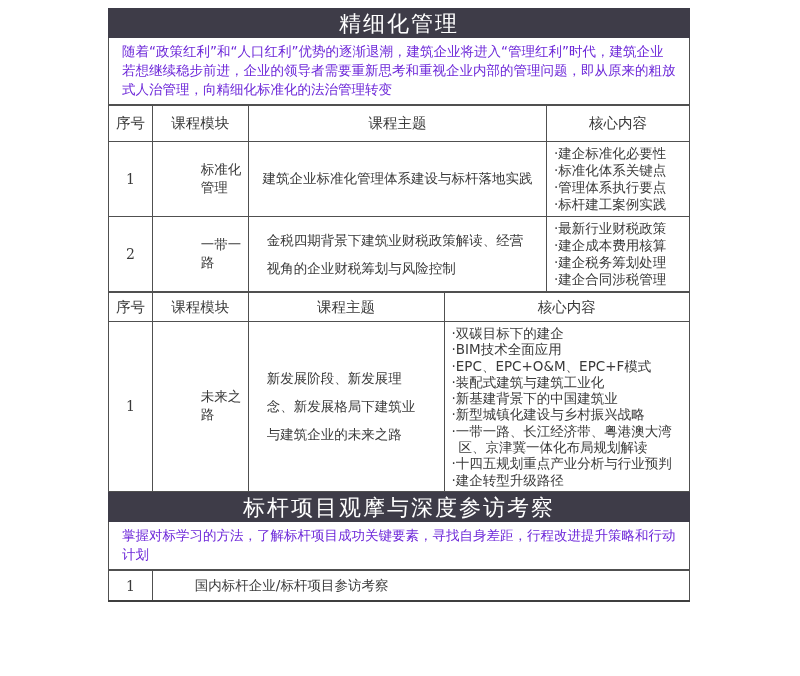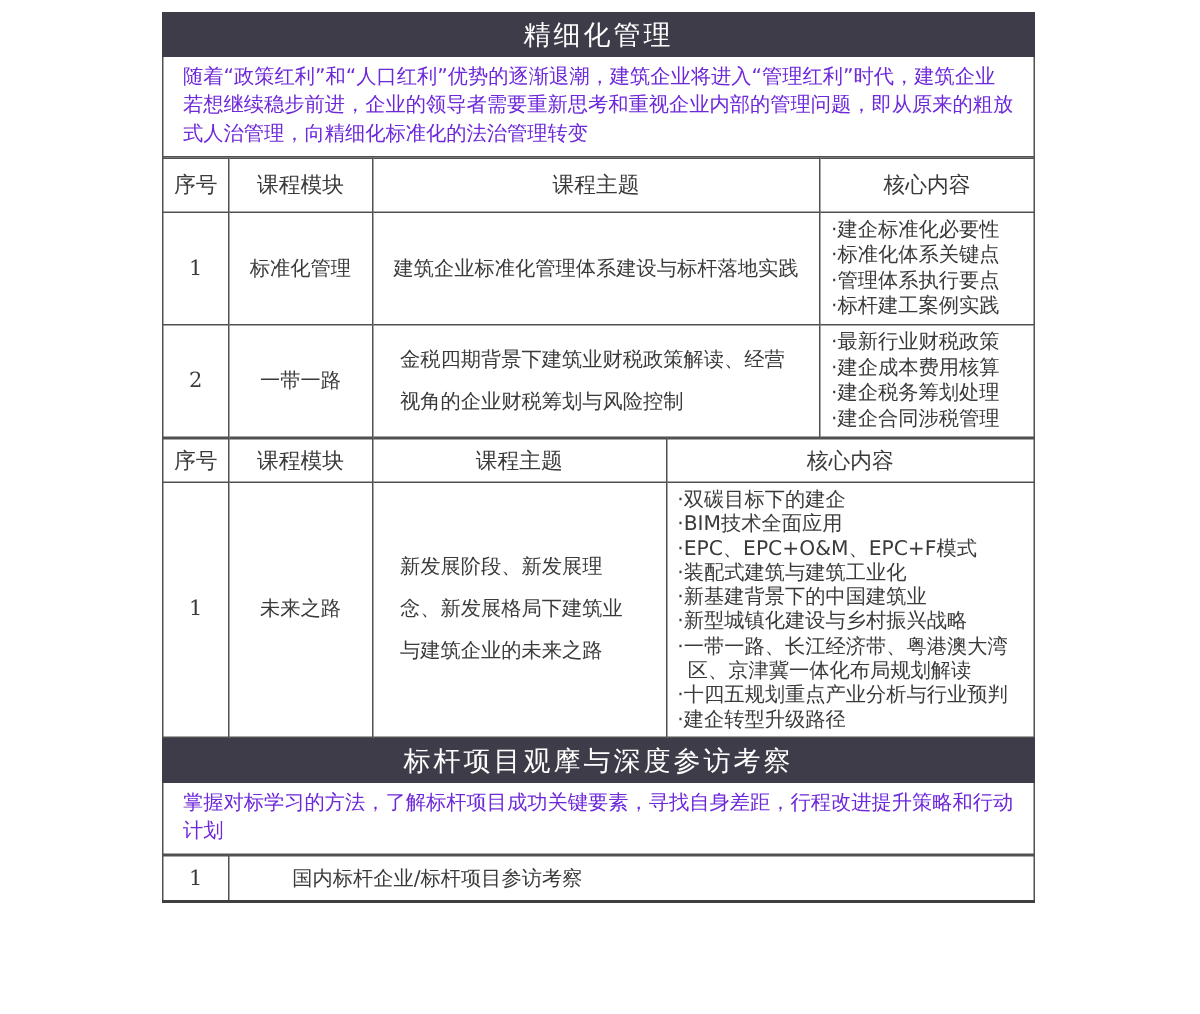--- a/index.html
+++ b/index.html
@@ -5,40 +5,40 @@
   html,body{margin:0;padding:0;}
   body{
     width:800px;height:676px;position:relative;background:#ffffff;
     font-family:"DejaVu Sans","Liberation Sans",sans-serif;
     color:#3a3a3a;
   }
   .wrap{position:absolute;left:108px;top:8px;width:582px;}
   .bar{
     background:#3e3c48;color:#ffffff;text-align:center;
     font-family:"DejaVu Serif","Liberation Serif",serif;
-    font-size:18px;height:30px;line-height:30px;letter-spacing:2px;
+    font-size:22px;height:30px;line-height:30px;letter-spacing:2px;
     border:1px solid #3e3c48;box-sizing:border-box;
   }
   .intro{
     border:1px solid #505050;border-top:none;box-sizing:border-box;
     color:#6d28d9;font-size:13.5px;line-height:19px;
     padding:4px 13px 5px 13px;text-align:left;
   }
   table{width:100%;border-collapse:collapse;table-layout:fixed;}
   td,th{
     border:1px solid #505050;box-sizing:border-box;
     font-size:13.5px;color:#3a3a3a;vertical-align:middle;
     font-weight:normal;padding:0;
   }
   th{font-size:14.5px;height:36px;margin-top:24px;}
   .no-cell{
     text-align:center;
     font-family:"DejaVu Serif","Liberation Serif",serif;font-size:14px;
   }
-  .module-cell{text-align:center;}
+  .module-cell{text-align:left;padding-left:48px;}
   .theme-cell{text-align:left;padding:6px 18px;line-height:28px;}
   .theme-center{text-align:center;line-height:normal;padding:6px 10px;}
   .core-cell{text-align:left;padding:3px 4px 3px 7px;}
   .core-line{line-height:17px;padding-left:7px;text-indent:-7px;}
   .t2 .core-line{line-height:16.3px;}
   .t1 .c-no{width:7.55%}.t1 .c-module{width:16.5%}.t1 .c-theme{width:51.35%}.t1 .c-core{width:24.6%}
   .t2 .c-no{width:7.55%}.t2 .c-module{width:16.5%}.t2 .c-theme{width:33.7%}.t2 .c-core{width:42.25%}
   .t3 .c-no{width:7.55%}.t3 .c-label{width:92.45%}
   .t1 .row-h1 td{height:59px;}
   .t1 .row-h2 td{height:69px;}

